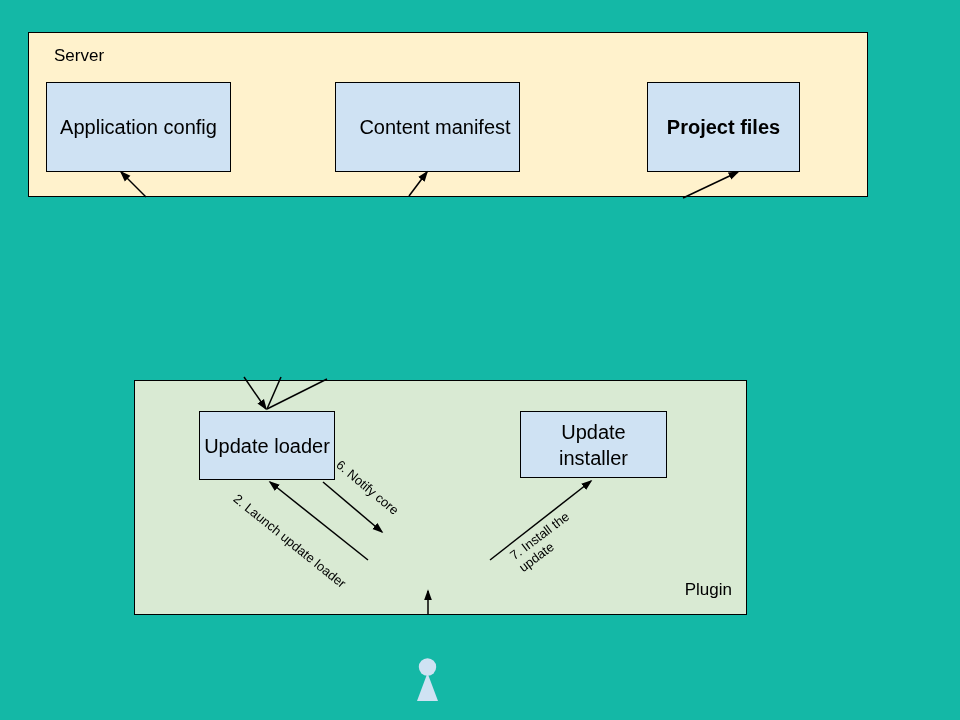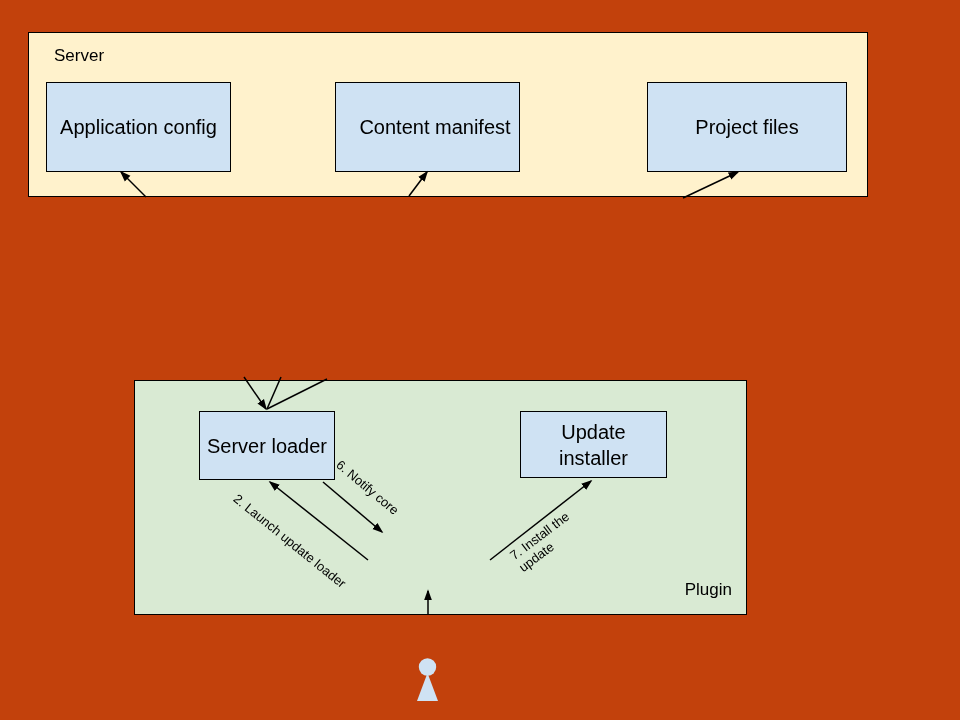--- a/index.html
+++ b/index.html
@@ -1,33 +1,33 @@
 <!DOCTYPE html>
 <html><head>
 <meta charset="utf-8">
 <style>
   html,body{margin:0;padding:0;background:#000;}
   #stage{
-    position:relative;width:960px;height:720px;background:#c2410c;
+    position:relative;width:960px;height:720px;background:#14b8a6;
     font-family:"Liberation Sans", sans-serif;color:#000;overflow:hidden;
   }
   .group{position:absolute;border:1.4px solid #000;box-sizing:border-box;}
   #server-group{left:28px;top:32px;width:840px;height:165px;background:#fff2cc;}
   #plugin-group{left:134px;top:380px;width:613px;height:235px;background:#d9ead3;}
   .group-label{position:absolute;font-size:17px;line-height:17px;}
   #server-label{left:25px;top:14px;}
   #plugin-label{right:14px;bottom:16px;}
   .node{
     position:absolute;background:#cfe2f3;border:1.4px solid #000;box-sizing:border-box;
     display:flex;align-items:center;justify-content:center;text-align:center;
     font-size:20px;line-height:1.3;
   }
   #node-application-config{left:46px;top:82px;width:185px;height:90px;}
   #node-content-manifest{left:335px;top:82px;width:185px;height:90px;padding-left:15px;}
-  #node-project-files{left:647px;top:82px;width:200px;height:90px;}
+  #node-project-files{left:647px;top:82px;width:153px;height:90px;font-weight:bold;}
   #node-update-loader{left:199px;top:411px;width:136px;height:69px;}
   #node-update-installer{left:520px;top:411px;width:147px;height:67px;}
   #node-update-installer .wrap{width:80px;margin:0 auto;}
   #node-core{left:369px;top:538px;width:118px;height:51px;}
   #arrow-layer{position:absolute;left:0;top:0;width:960px;height:720px;pointer-events:none;}
   .edge-label{
     position:absolute;font-size:13px;line-height:15px;white-space:nowrap;
     transform-origin:0 0;
   }
   #edge-label-launch{left:240px;top:491px;transform:rotate(39deg);}
@@ -44,21 +44,21 @@
   </div>
 
   <div class="group" id="plugin-group">
     <div class="group-label" id="plugin-label">Plugin</div>
   </div>
 
   <div class="node" id="node-application-config">Application config</div>
   <div class="node" id="node-content-manifest">Content manifest</div>
   <div class="node" id="node-project-files">Project files</div>
 
-  <div class="node" id="node-update-loader">Server loader</div>
+  <div class="node" id="node-update-loader">Update loader</div>
   <div class="node" id="node-update-installer">
     <div class="wrap">Update installer</div>
   </div>
 
   <svg id="arrow-layer" viewBox="0 0 960 720" xmlns="http://www.w3.org/2000/svg">
     <defs>
       <marker id="ah" viewBox="0 0 10 8" markerWidth="11" markerHeight="9" refX="8.5" refY="4" orient="auto" markerUnits="userSpaceOnUse">
         <path d="M0,0.4 L10,4 L0,7.6 Z" fill="#000"></path>
       </marker>
     </defs>

